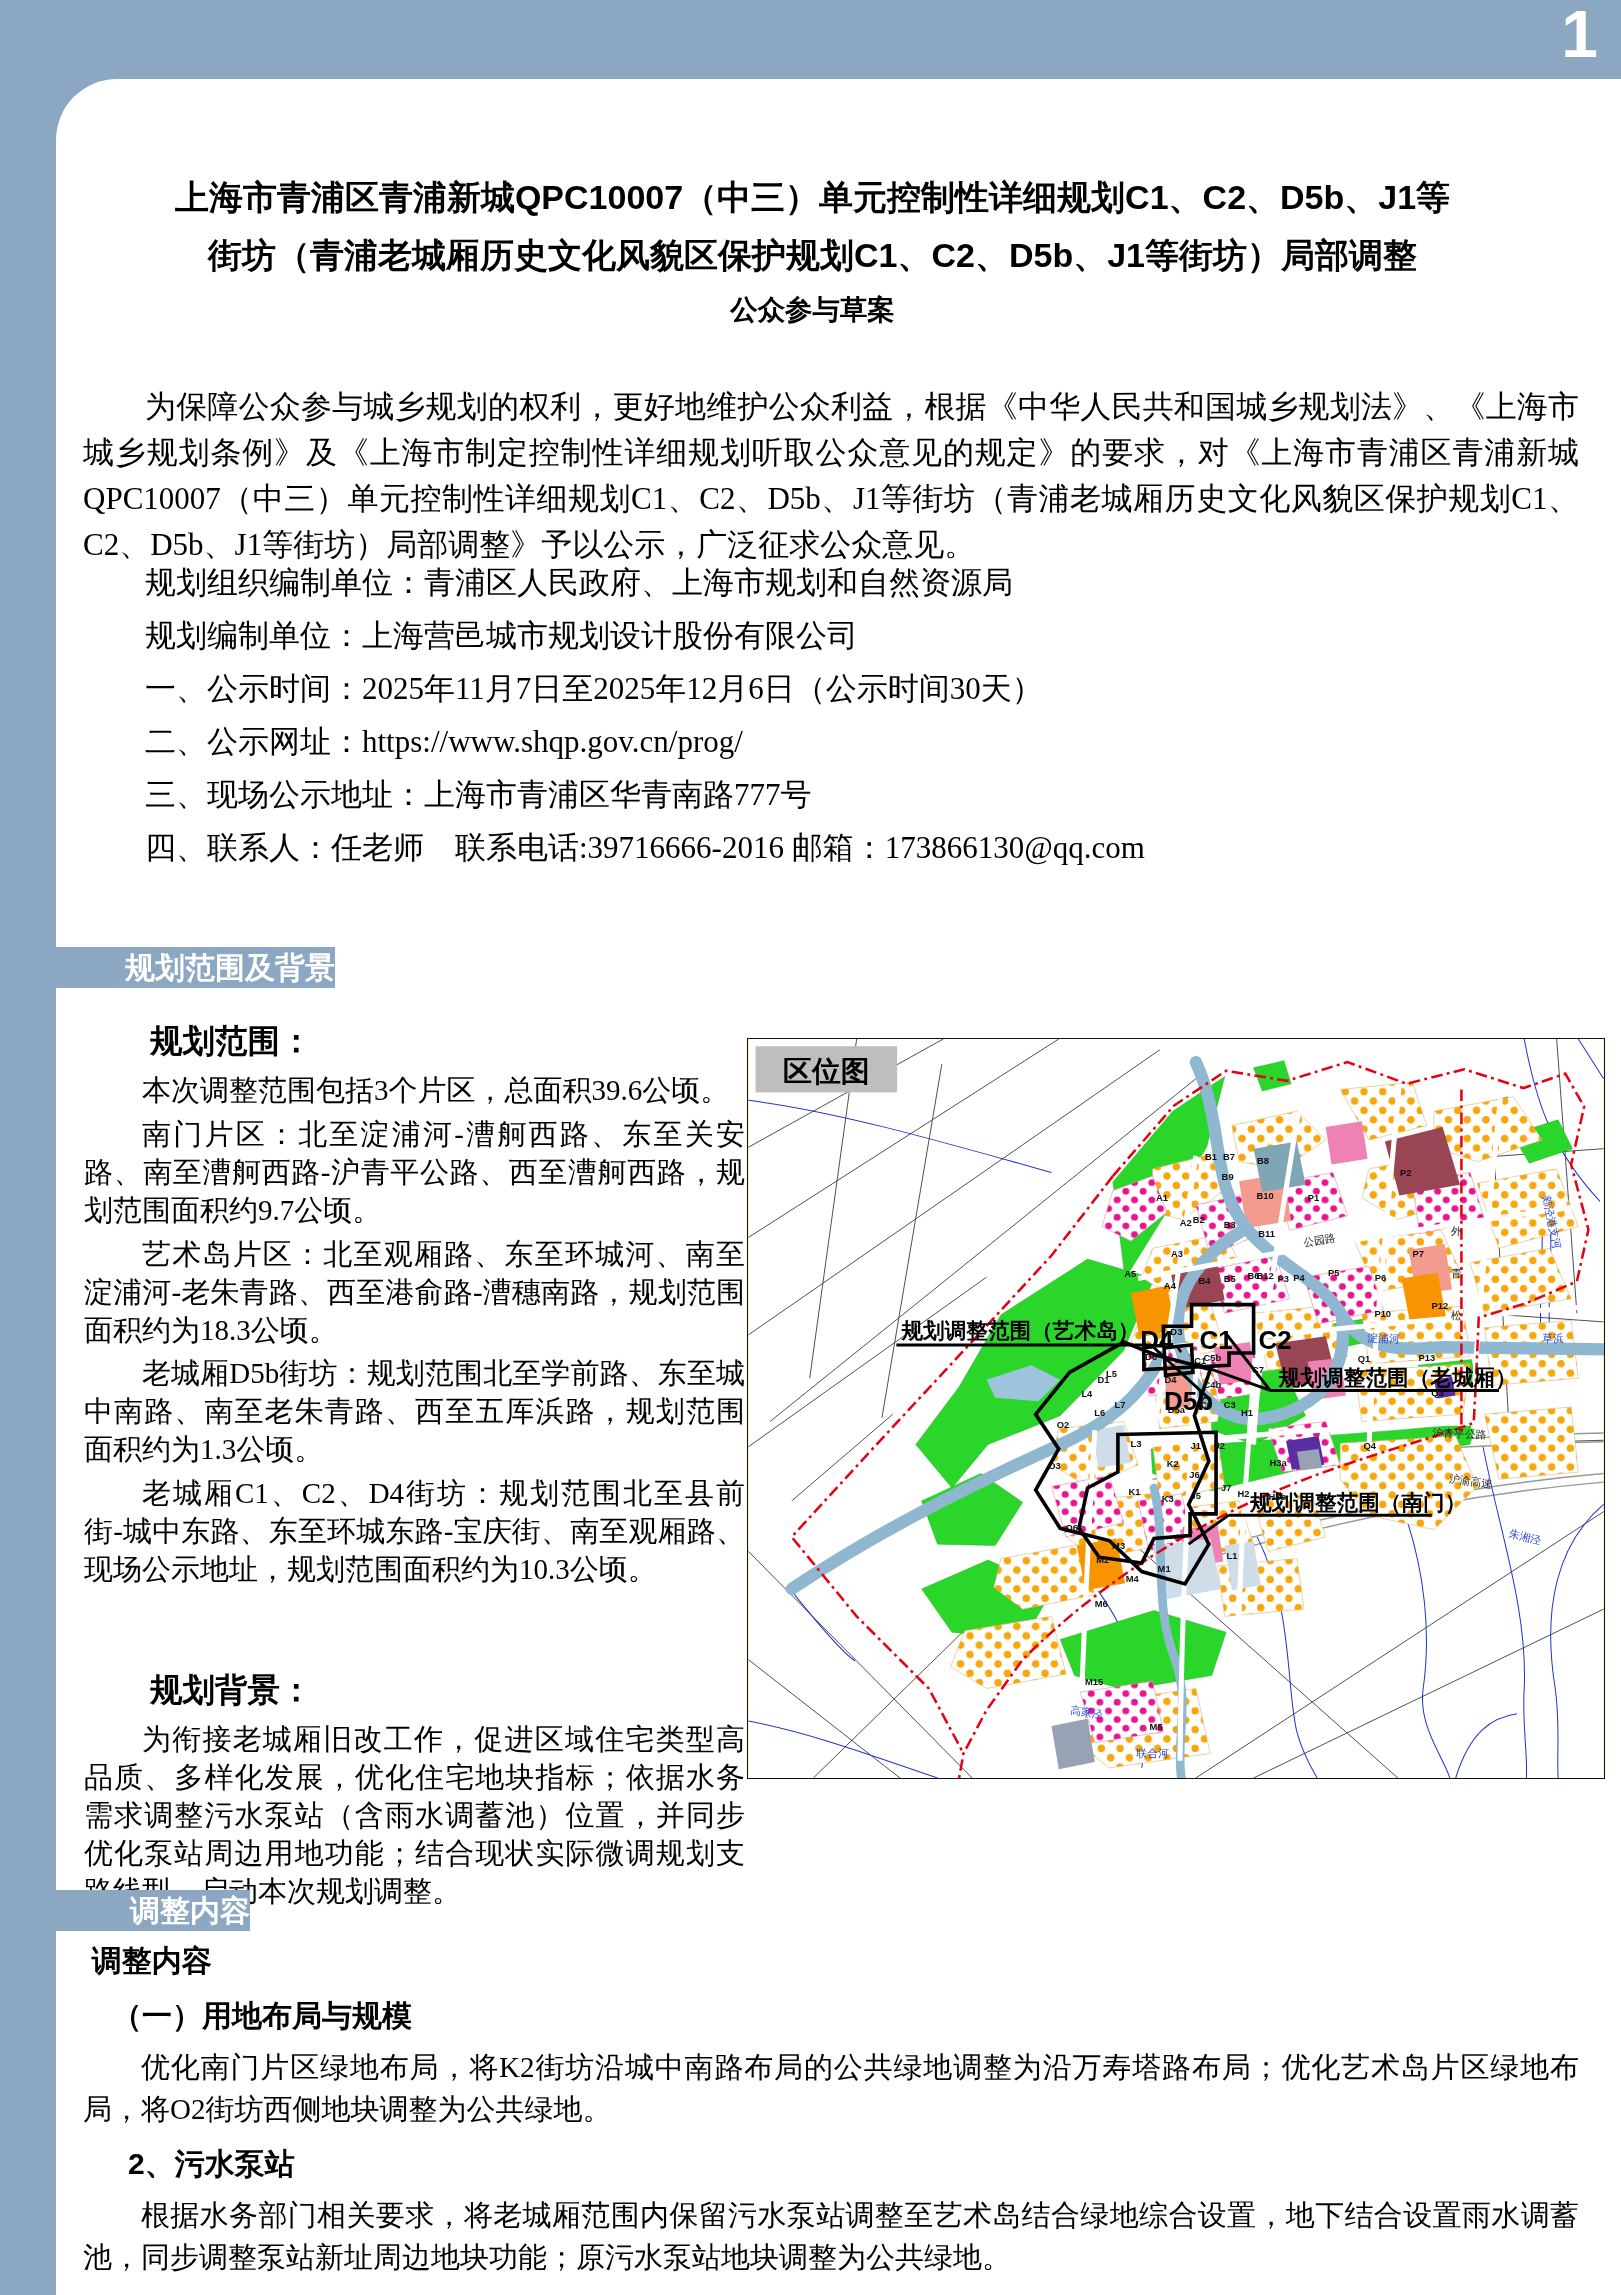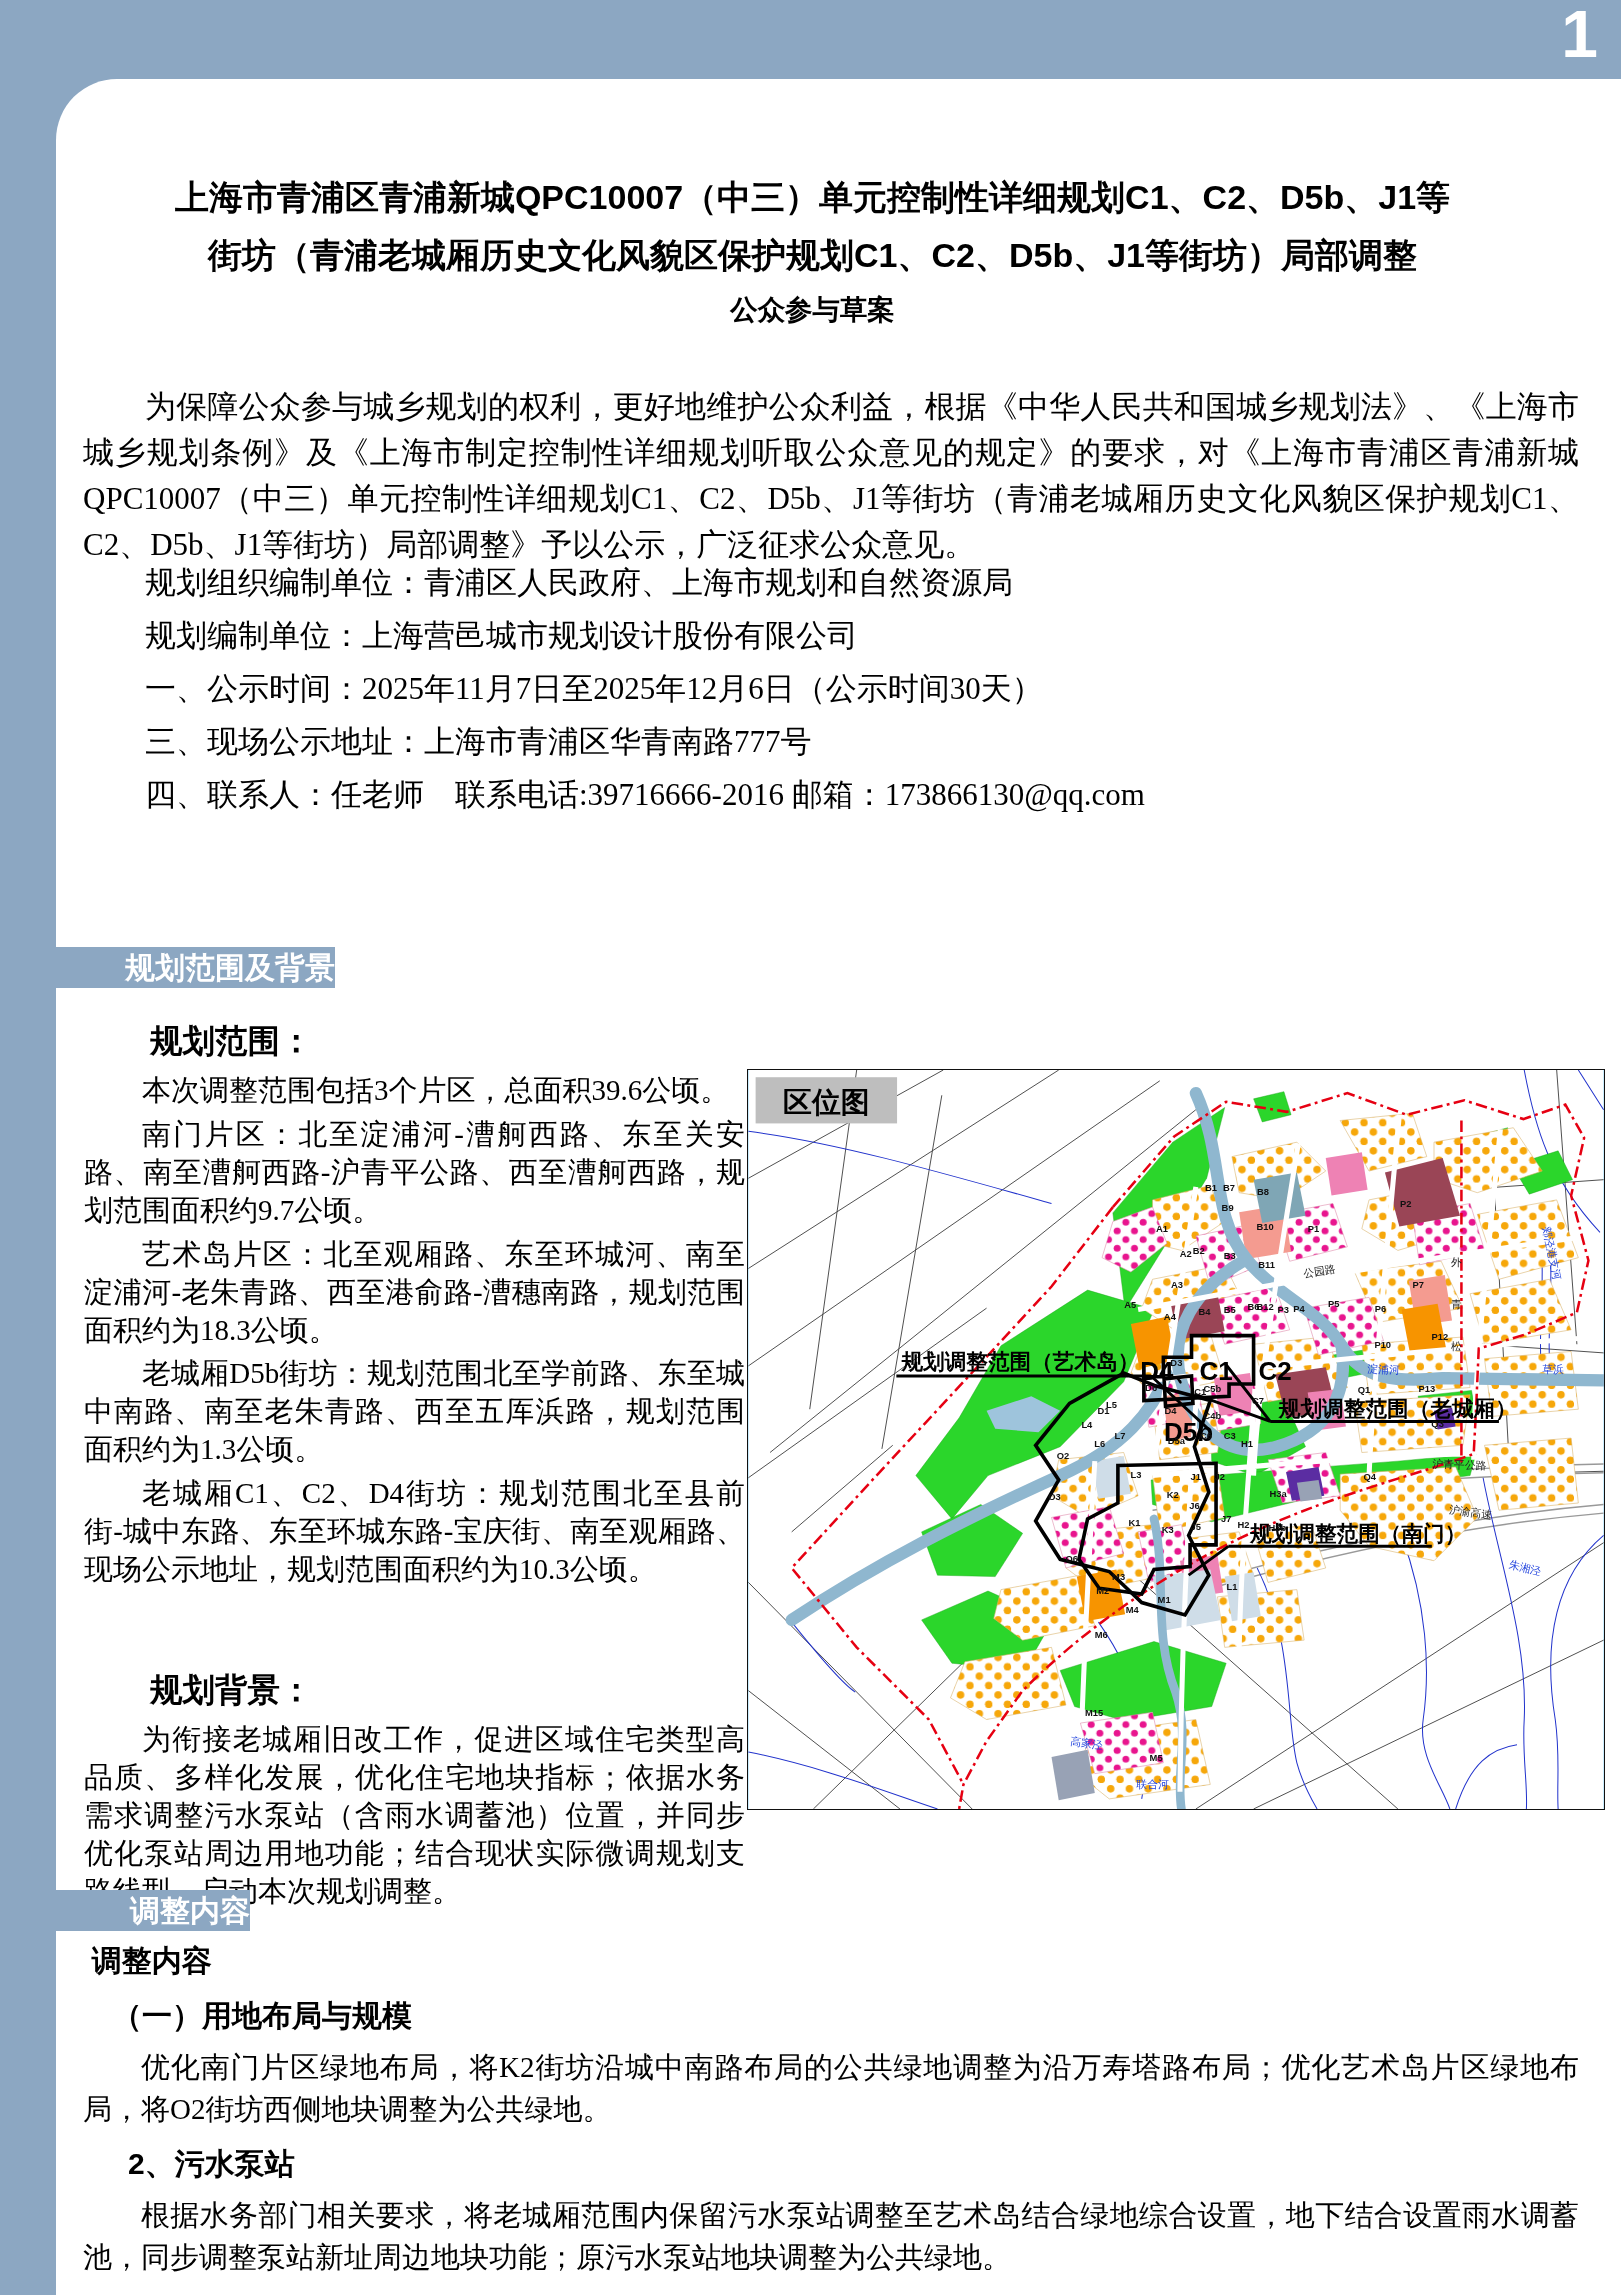--- a/index.html
+++ b/index.html
@@ -47,22 +47,22 @@
   #sec2h{top:1890px;width:194px;}
   .leftcol{
     position:absolute;left:60px;top:1017px;width:661px;margin-left:24px;
   }
   .col-h{font-size:32.5px;font-weight:bold;padding-left:66px;margin:2.9px 0 7.2px 0;
     font-family:"Liberation Sans",sans-serif;}
   .col-h.bg{margin-top:81px;}
   .col-p{font-family:"Liberation Serif",serif;font-size:29px;line-height:38px;
     text-align:justify;text-indent:2em;margin:0 0 5.8px 0;}
   .mapbox{
-    position:absolute;left:747px;top:1069px;width:856px;height:739px;
-    border:1.4px solid #111;background:#7dd3fc;box-sizing:content-box;
+    position:absolute;left:747px;top:1038px;width:856px;height:739px;
+    border:1.4px solid #111;background:#fde047;box-sizing:content-box;
   }
   .mapbox svg{display:block;width:100%;height:100%;}
   .bottomsec{
     position:absolute;left:83px;top:1941px;width:1496px;
   }
   .b-h{font-size:30px;font-weight:bold;font-family:"Liberation Sans",sans-serif;}
   .b-h.i0{padding-left:8.7px;}
   .b-h.i1{padding-left:29px;margin-top:14.4px;}
   .b-h.i2{padding-left:45px;margin-top:14.4px;}
   .b-p{font-family:"Liberation Serif",serif;font-size:29px;line-height:42px;
@@ -101,20 +101,21 @@
 </div>
 
 <div class="intro">
   <p>为保障公众参与城乡规划的权利，更好地维护公众利益，根据《中华人民共和国城乡规划法》、《上海市城乡规划条例》及《上海市制定控制性详细规划听取公众意见的规定》的要求，对《上海市青浦区青浦新城QPC10007（中三）单元控制性详细规划C1、C2、D5b、J1等街坊（青浦老城厢历史文化风貌区保护规划C1、C2、D5b、J1等街坊）局部调整》予以公示，广泛征求公众意见。</p>
 </div>
 
 <div class="infolines">
   <div>规划组织编制单位：青浦区人民政府、上海市规划和自然资源局</div>
   <div>规划编制单位：上海营邑城市规划设计股份有限公司</div>
   <div>一、公示时间：2025年11月7日至2025年12月6日（公示时间30天）</div>
+  <div>二、公示网址：https://www.shqp.gov.cn/prog/</div>
   <div>三、现场公示地址：上海市青浦区华青南路777号</div>
   <div>四、联系人：任老师　联系电话:39716666-2016 邮箱：173866130@qq.com</div>
 </div>
 
 <div id="sec1h" class="sec-h">规划范围及背景</div>
 
 <div class="leftcol">
   <div class="col-h">规划范围：</div>
   <p class="col-p">本次调整范围包括3个片区，总面积39.6公顷。</p>
   <p class="col-p">南门片区：北至淀浦河-漕舸西路、东至关安路、南至漕舸西路-沪青平公路、西至漕舸西路，规划范围面积约9.7公顷。</p>

